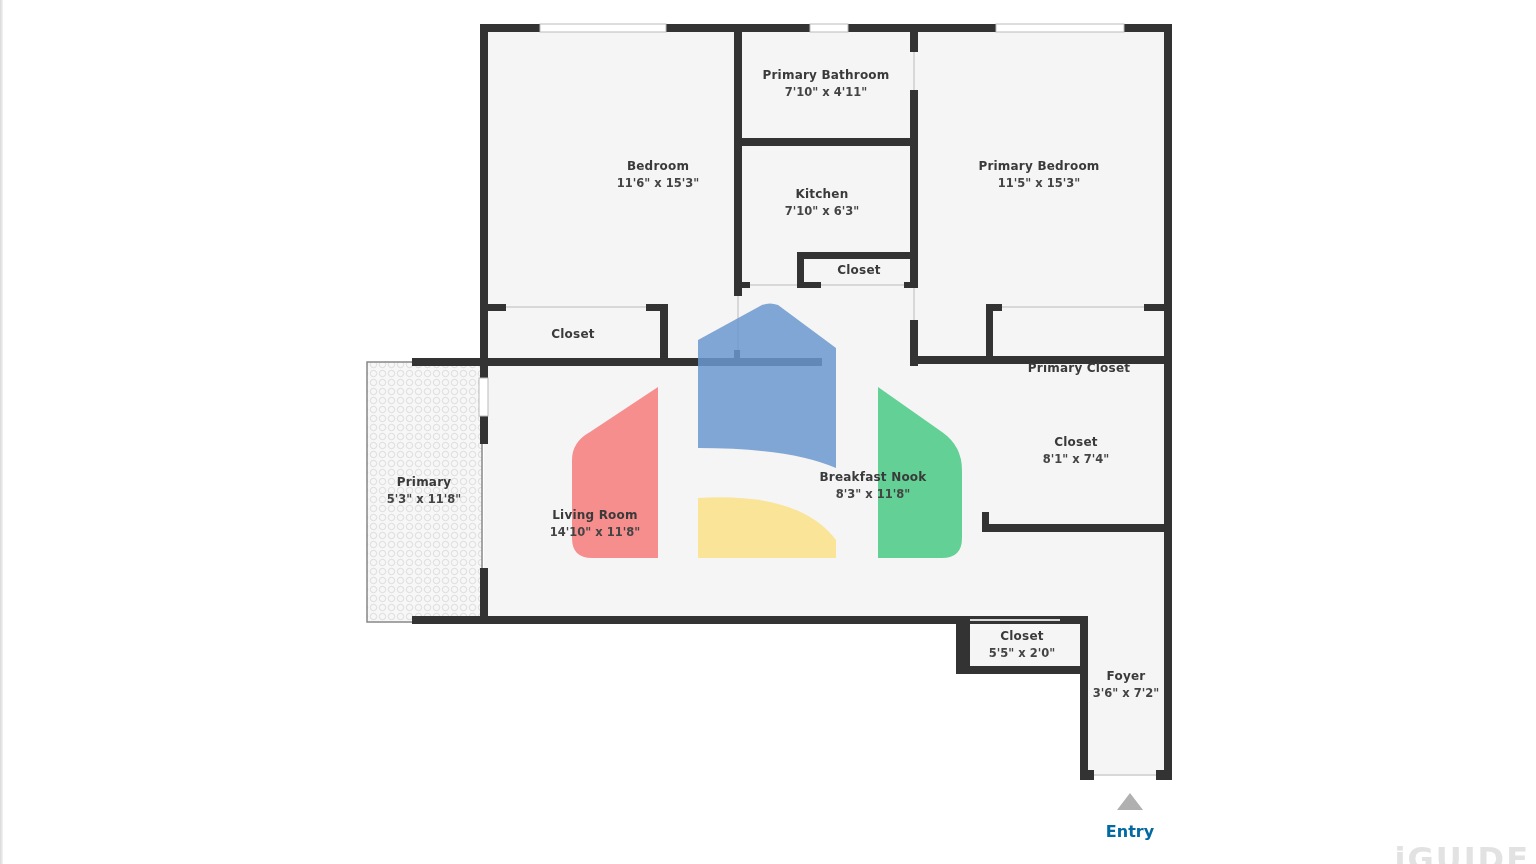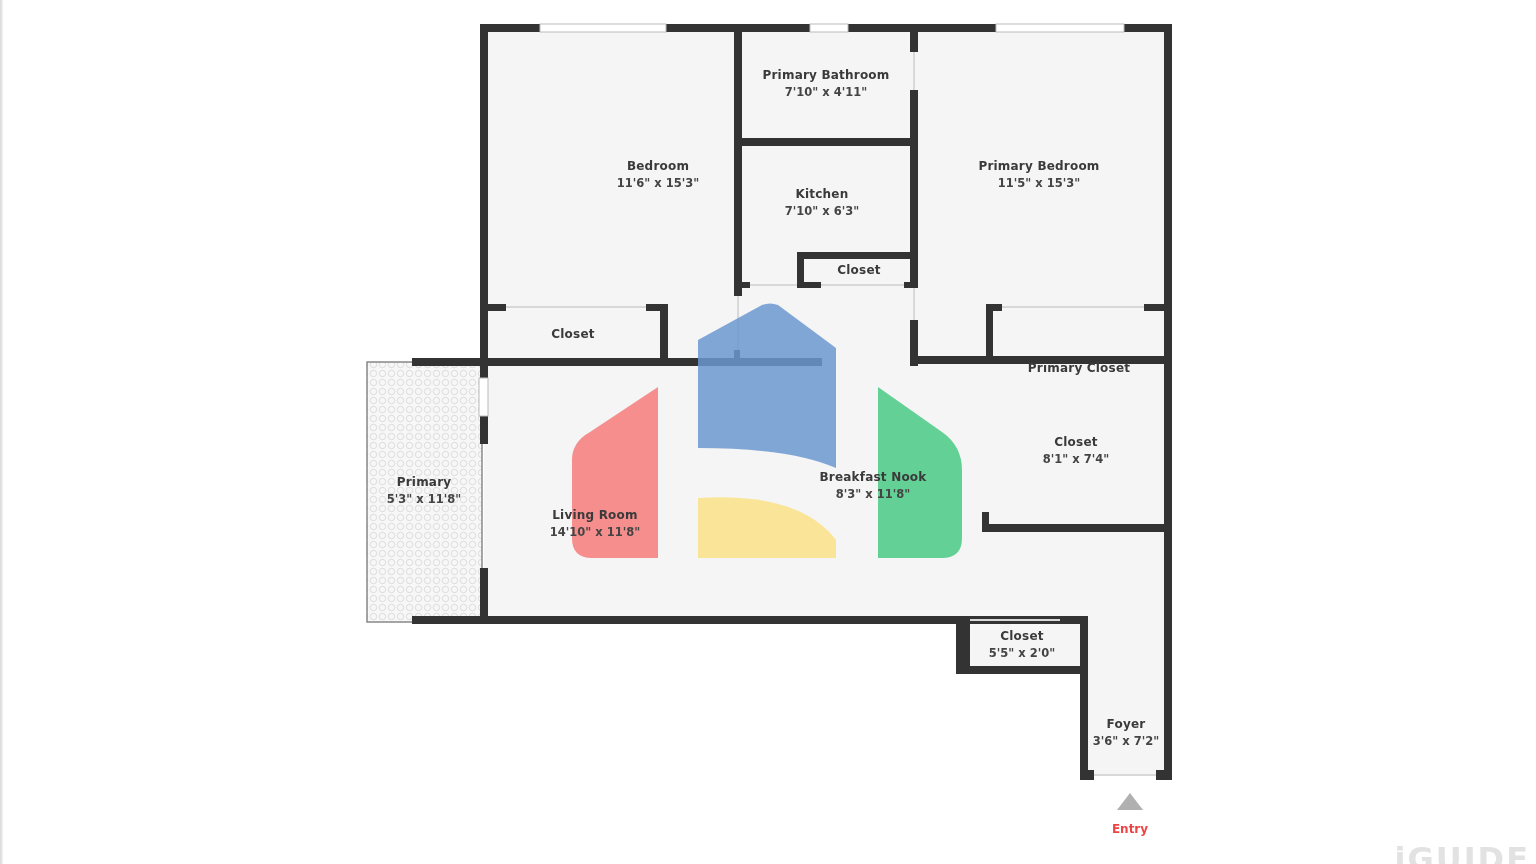--- a/index.html
+++ b/index.html
@@ -13,21 +13,21 @@
       position: absolute; left: 0; top: 0; width: 3px; height: 864px;
       background: linear-gradient(to right, #d8d8d8, #f4f4f4);
     }
     svg.plan { position: absolute; left: 0; top: 0; }
     .room-label {
       position: absolute; text-align: center; color: #3a3a3a;
       transform: translateX(-50%); white-space: nowrap;
     }
     .room-name { font-weight: bold; font-size: 12px; line-height: 19px; letter-spacing: 0.2px; }
     .room-dim { font-weight: bold; font-size: 11.5px; line-height: 14px; color: #444; }
-    .entry-label { font-weight: bold; font-size: 12px; color: #ef4444; }
+    .entry-label { font-weight: bold; font-size: 16px; color: #0369a1; }
     .watermark {
       position: absolute; right: 6px; bottom: -14px; color: #e2e2e2;
       font-weight: bold; font-size: 32px; letter-spacing: 2px;
     }
   </style>
 </head>
 <body>
 
 <div class="left-edge"></div>
 
@@ -165,20 +165,20 @@
   <div class="room-dim">8'3" x 11'8"</div>
 </div>
 <div class="room-label" style="left:1076px; top:433px;">
   <div class="room-name">Closet</div>
   <div class="room-dim">8'1" x 7'4"</div>
 </div>
 <div class="room-label" style="left:1022px; top:627px;">
   <div class="room-name">Closet</div>
   <div class="room-dim">5'5" x 2'0"</div>
 </div>
-<div class="room-label" style="left:1126px; top:667px;margin-top:48px;">
+<div class="room-label" style="left:1126px; top:667px;">
   <div class="room-name">Foyer</div>
   <div class="room-dim">3'6" x 7'2"</div>
 </div>
 
 <div class="room-label entry-label" style="left:1130px; top:822px;">Entry</div>
 
 <div class="watermark">iGUIDE</div>
 
 </body></html>

